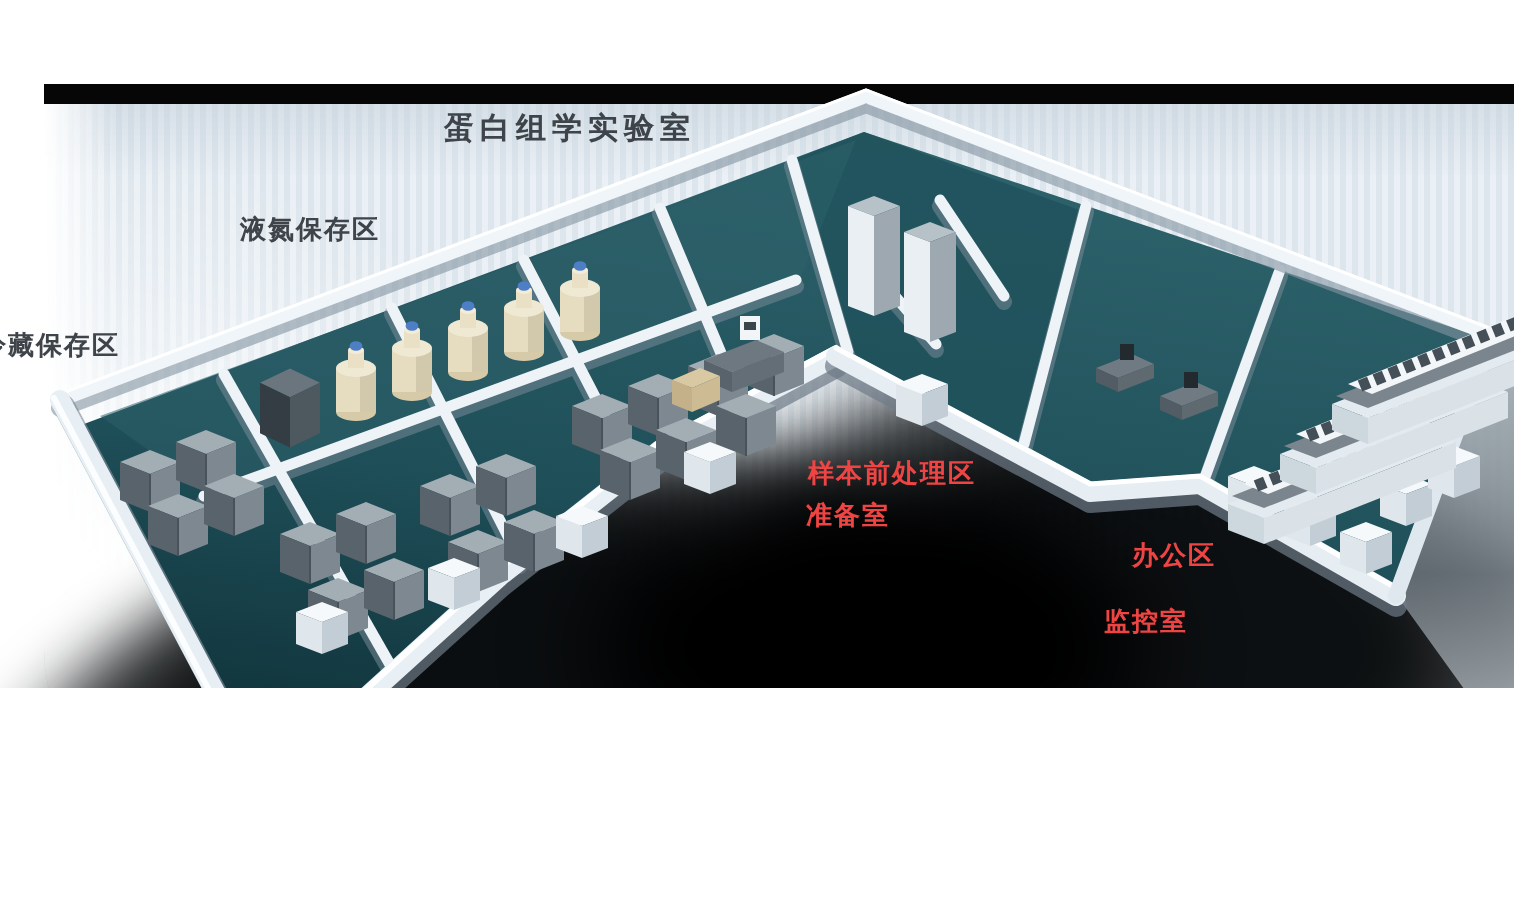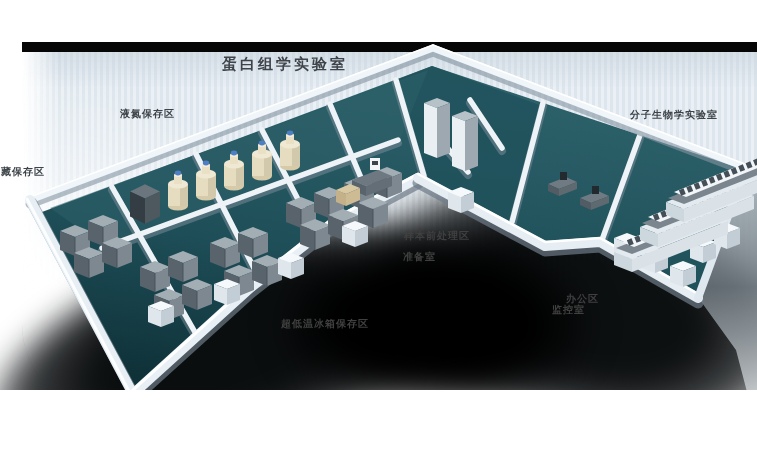--- a/index.html
+++ b/index.html
@@ -1,39 +1,39 @@
 <!DOCTYPE html>
 <html><head>
 <meta charset="utf-8">
 <style>
   html,body{margin:0;padding:0;background:#fff;}
-  .stage{position:relative;width:757px;height:390px;background:#ffffff;overflow:hidden;
+  .stage{position:relative;width:757px;height:344px;background:#ffffff;overflow:hidden;
          font-family:"DejaVu Sans",sans-serif;}
   .backdrop{position:absolute;left:22px;top:52px;right:0;height:362px;
     background:repeating-linear-gradient(90deg,#dde6ed 0 3px,#eaf0f5 3px 6px);
     border-bottom-left-radius:90px;}
   .backdrop::after{content:"";position:absolute;inset:0;border-bottom-left-radius:90px;
     background:
       linear-gradient(to bottom, rgba(255,255,255,0) 34%, rgba(255,255,255,.85) 74%, #fff 96%),
       radial-gradient(circle at 0% 100%, #fff 0 14%, rgba(255,255,255,0) 42%),
       linear-gradient(to right, #fff 0, rgba(255,255,255,0) 5%),
       linear-gradient(to bottom, rgba(190,203,214,.45) 0, rgba(190,203,214,0) 10%);}
   .top-band{position:absolute;left:22px;top:42px;right:0;height:10px;background:#060606;}
   .shadow{position:absolute;border-radius:50%;filter:blur(15px);}
   .shadow.s1{left:-25px;top:246px;width:510px;height:215px;transform:rotate(-19deg);
     background:radial-gradient(ellipse at 50% 45%,rgba(3,6,8,.97) 0 38%,rgba(3,6,8,.78) 58%,rgba(3,6,8,0) 76%);}
   .shadow.s2{left:368px;top:192px;width:430px;height:235px;transform:rotate(15deg);
     background:radial-gradient(ellipse at 50% 48%,rgba(3,6,8,.96) 0 40%,rgba(3,6,8,.72) 60%,rgba(3,6,8,0) 78%);}
   .shadow.s3{left:278px;top:232px;width:315px;height:185px;
     background:radial-gradient(ellipse,rgba(0,0,0,1) 0 45%,rgba(0,0,0,0) 76%);}
   svg.building{position:absolute;left:0;top:0;}
-  .label{position:absolute;font-weight:bold;font-size:10px;letter-spacing:1px;white-space:nowrap;line-height:1;}
+  .label{position:absolute;font-weight:bold;font-size:13px;letter-spacing:1px;white-space:nowrap;line-height:1;}
   .label.big{font-size:15px;letter-spacing:3px;}
   .tone-dark{color:#3e4449;}
-  .tone-light{color:#404040;}
+  .tone-light{color:#ef4444;}
 </style>
 </head>
 <body>
 
 <div class="stage">
 
   <div class="backdrop"></div>
   <div class="top-band"></div>
 
   <div class="shadow s1"></div>
@@ -224,19 +224,17 @@
     <g>
       <use href="#bench" transform="translate(614,252)"></use>
       <use href="#bench" transform="translate(640,227)"></use>
       <use href="#bench" transform="translate(666,202)"></use>
     </g>
   </svg>
 
   <div class="label big tone-dark" style="left:222px;top:57px">蛋白组学实验室</div>
   <div class="label tone-dark" style="left:120px;top:109px">液氮保存区</div>
   <div class="label tone-dark" style="left:-10px;top:167px">冷藏保存区</div>
-  <div class="label tone-dark" style="left:630px;top:110px">分子生物学实验室</div>
   <div class="label tone-light" style="left:404px;top:231px">样本前处理区</div>
   <div class="label tone-light" style="left:403px;top:252px">准备室</div>
-  <div class="label tone-light" style="left:566px;top:294px">办公区</div>
+  <div class="label tone-light" style="left:566px;top:272px">办公区</div>
   <div class="label tone-light" style="left:552px;top:305px">监控室</div>
-  <div class="label tone-light" style="left:281px;top:319px">超低温冰箱保存区</div>
 </div>
 
 </body></html>

